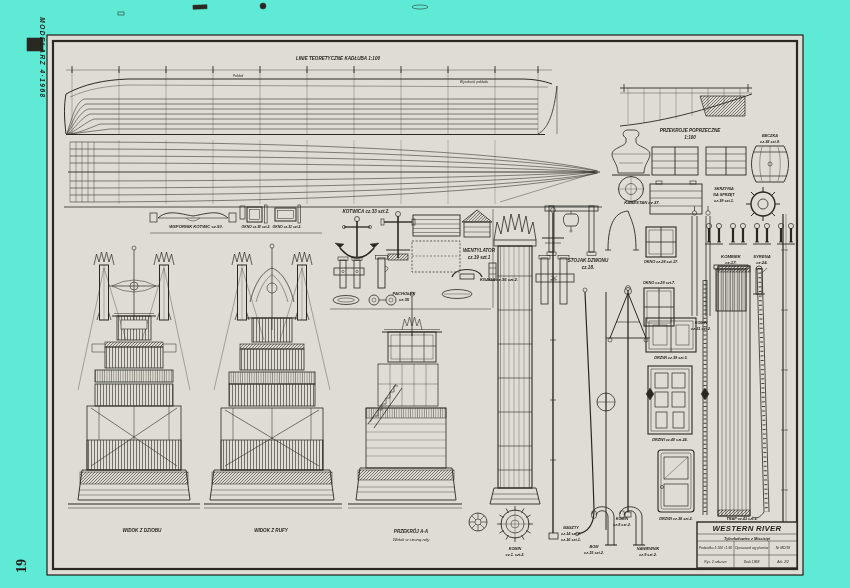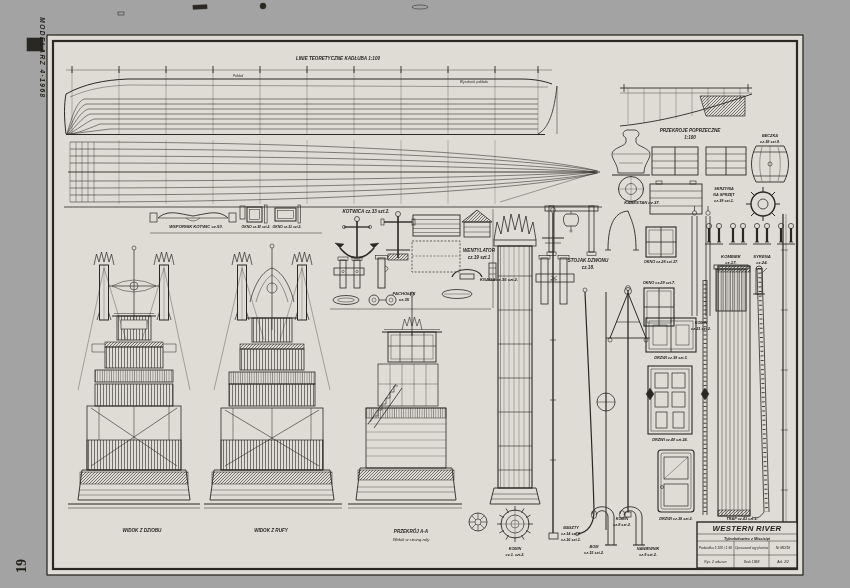--- a/index.html
+++ b/index.html
@@ -1,16 +1,16 @@
 <!DOCTYPE html>
 <html><head>
 <meta charset="utf-8">
 <style>
   html,body{margin:0;padding:0;background:#c9c7c0;}
-  #page{position:relative;width:850px;height:588px;background:#a3a3a3;overflow:hidden;
+  #page{position:relative;width:850px;height:588px;background:#5eead4;overflow:hidden;
         font-family:"Liberation Sans",sans-serif;}
   svg :not(text){fill:none;stroke:#2a2823;}
   svg text{fill:#211e19;stroke:none;font-family:"Liberation Sans",sans-serif;
            font-weight:bold;font-style:italic;text-anchor:middle;}
   .t3{font-size:3.4px;} .t35{font-size:3.8px;} .t4{font-size:4.2px;} .t45{font-size:4.6px;} .t6{font-size:6.5px;letter-spacing:1.5px;}
   .t8{font-size:7.8px;letter-spacing:.3px;}
   .plain{font-weight:normal;}
   .serif{font-family:"Liberation Serif",serif;font-size:14px;font-style:normal;}
   .ink{fill:#2a2823;}
   .fv{fill:url(#pv);} .fvf{fill:url(#pvf);} .fd{fill:url(#pd);}

